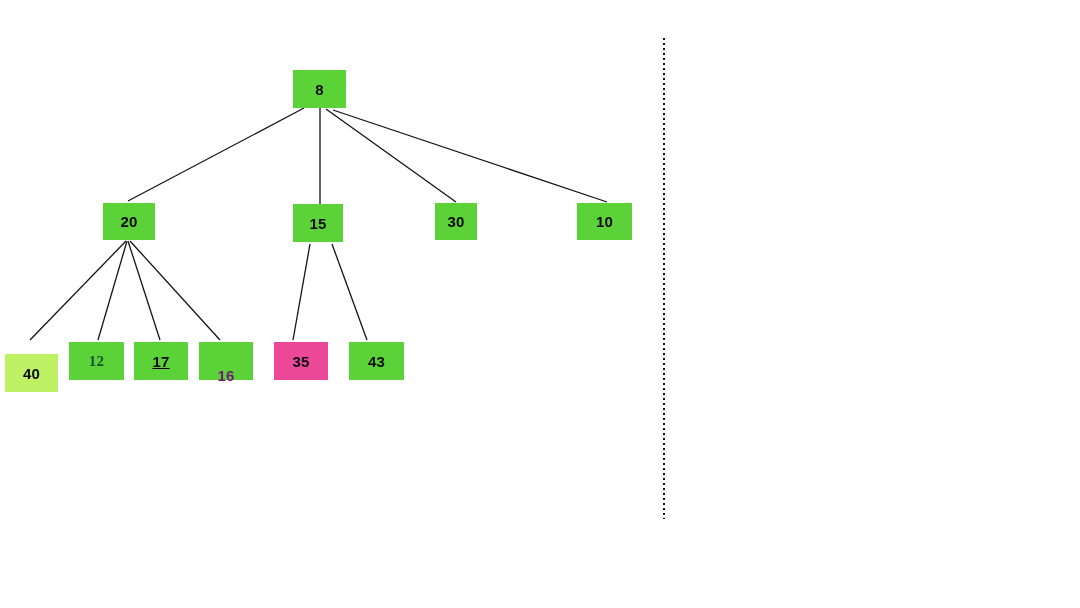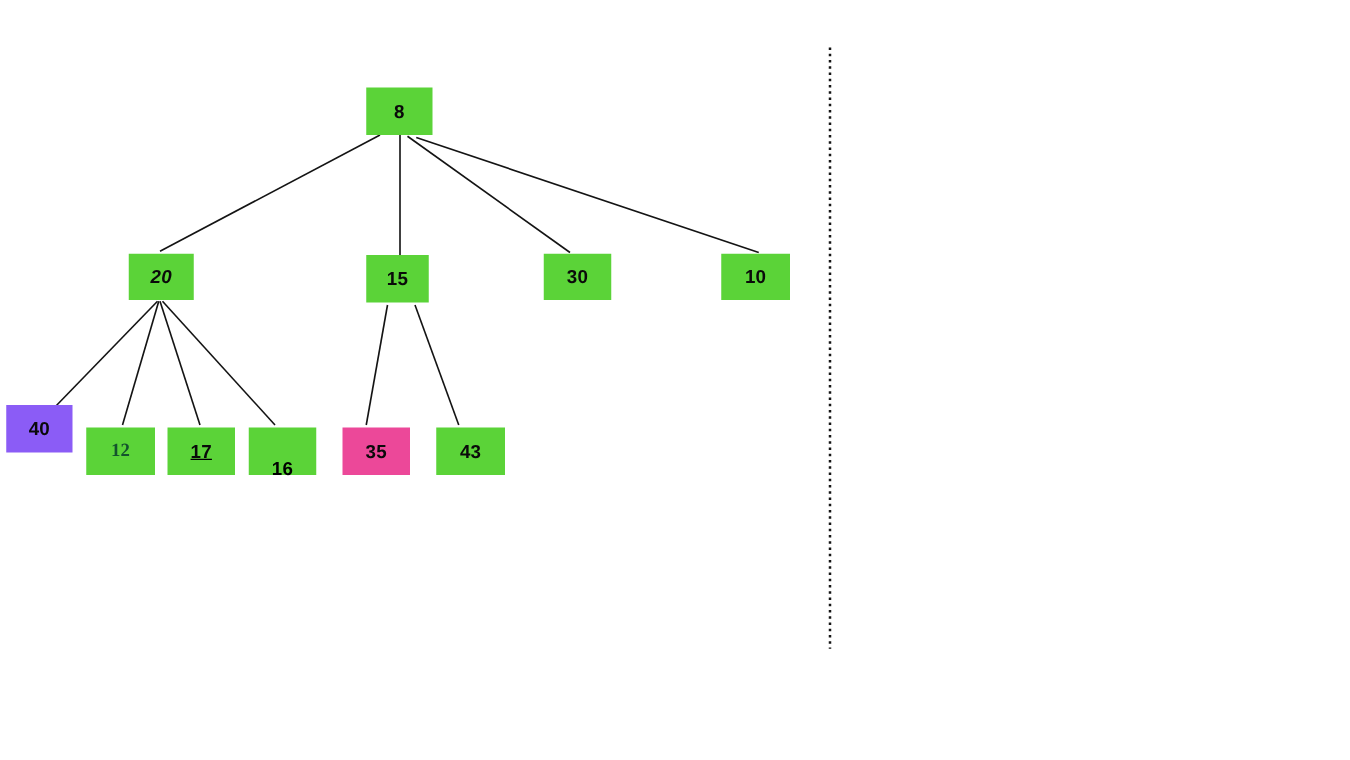--- a/index.html
+++ b/index.html
@@ -57,42 +57,42 @@
       <line x1="130" y1="241" x2="220" y2="340" stroke="#141414" stroke-width="1.3"></line>
       <line x1="310" y1="244" x2="293" y2="340" stroke="#141414" stroke-width="1.3"></line>
       <line x1="332" y1="244" x2="367" y2="340" stroke="#141414" stroke-width="1.3"></line>
       <line x1="664" y1="38" x2="664" y2="519" stroke="#141414" stroke-width="2" stroke-dasharray="2 3"></line>
     </svg>
   <div class="nodes-layer" id="nodes-layer">
       <div class="node" style="left: 293px; top: 70px; width: 53px; height: 38px; background: rgb(91, 211, 56);">
         <span class="node-label" style="color: rgb(10, 10, 10);">8</span>
       </div>
       <div class="node" style="left: 103px; top: 203px; width: 52px; height: 37px; background: rgb(91, 211, 56);">
-        <span class="node-label" style="color: rgb(10, 10, 10); font-style: italic;">20</span>
+        <span class="node-label" style="color: rgb(10, 10, 10);">20</span>
       </div>
       <div class="node" style="left: 293px; top: 204px; width: 50px; height: 38px; background: rgb(91, 211, 56);">
         <span class="node-label" style="color: rgb(10, 10, 10);">15</span>
       </div>
-      <div class="node" style="left: 435px; top: 203px; width: 54px; height: 37px; background: rgb(91, 211, 56);">
+      <div class="node" style="left: 435px; top: 203px; width: 42px; height: 37px; background: rgb(91, 211, 56);">
         <span class="node-label" style="color: rgb(10, 10, 10);">30</span>
       </div>
       <div class="node" style="left: 577px; top: 203px; width: 55px; height: 37px; background: rgb(91, 211, 56);">
         <span class="node-label" style="color: rgb(10, 10, 10);">10</span>
       </div>
-      <div class="node" style="left: 5px; top: 324px; width: 53px; height: 38px; background: #8b5cf6;">
+      <div class="node" style="left: 5px; top: 354px; width: 53px; height: 38px; background: #bef264;">
         <span class="node-label" style="color: rgb(10, 10, 10);">40</span>
       </div>
       <div class="node" style="left: 69px; top: 342px; width: 55px; height: 38px; background: rgb(91, 211, 56);">
         <span class="node-label" style="color: #14532d; font-family: Liberation Serif, serif;">12</span>
       </div>
       <div class="node" style="left: 134px; top: 342px; width: 54px; height: 38px; background: rgb(91, 211, 56); text-decoration: underline;">
         <span class="node-label" style="color: rgb(10, 10, 10);">17</span>
       </div>
       <div class="node" style="left: 199px; top: 342px; width: 54px; height: 38px; background: rgb(91, 211, 56);">
-        <span class="node-label" style="color: #000000; margin-top: 28px;">16</span>
+        <span class="node-label" style="color: #701a75; margin-top: 28px;">16</span>
       </div>
       <div class="node" style="left: 274px; top: 342px; width: 54px; height: 38px; background: #ec4899;">
         <span class="node-label" style="color: rgb(10, 10, 10);">35</span>
       </div>
       <div class="node" style="left: 349px; top: 342px; width: 55px; height: 38px; background: rgb(91, 211, 56);">
         <span class="node-label" style="color: rgb(10, 10, 10);">43</span>
       </div>
     </div>
 </div>
 

